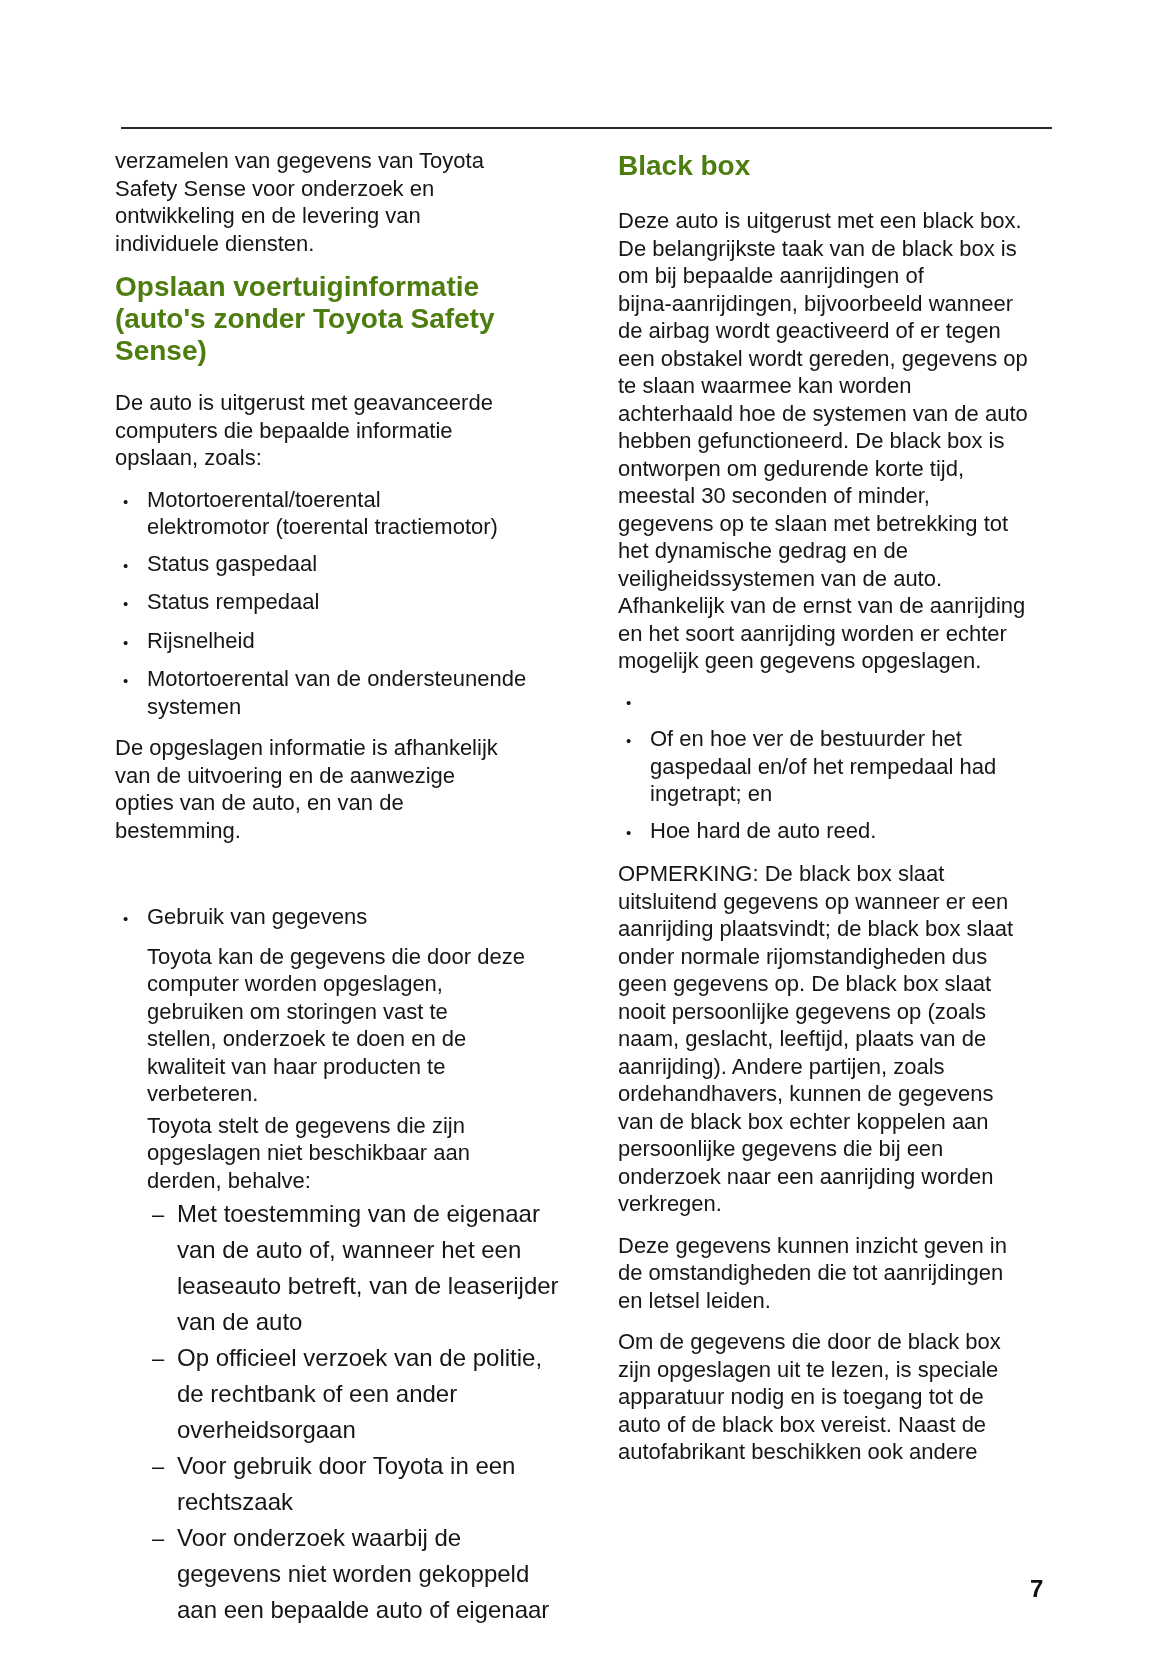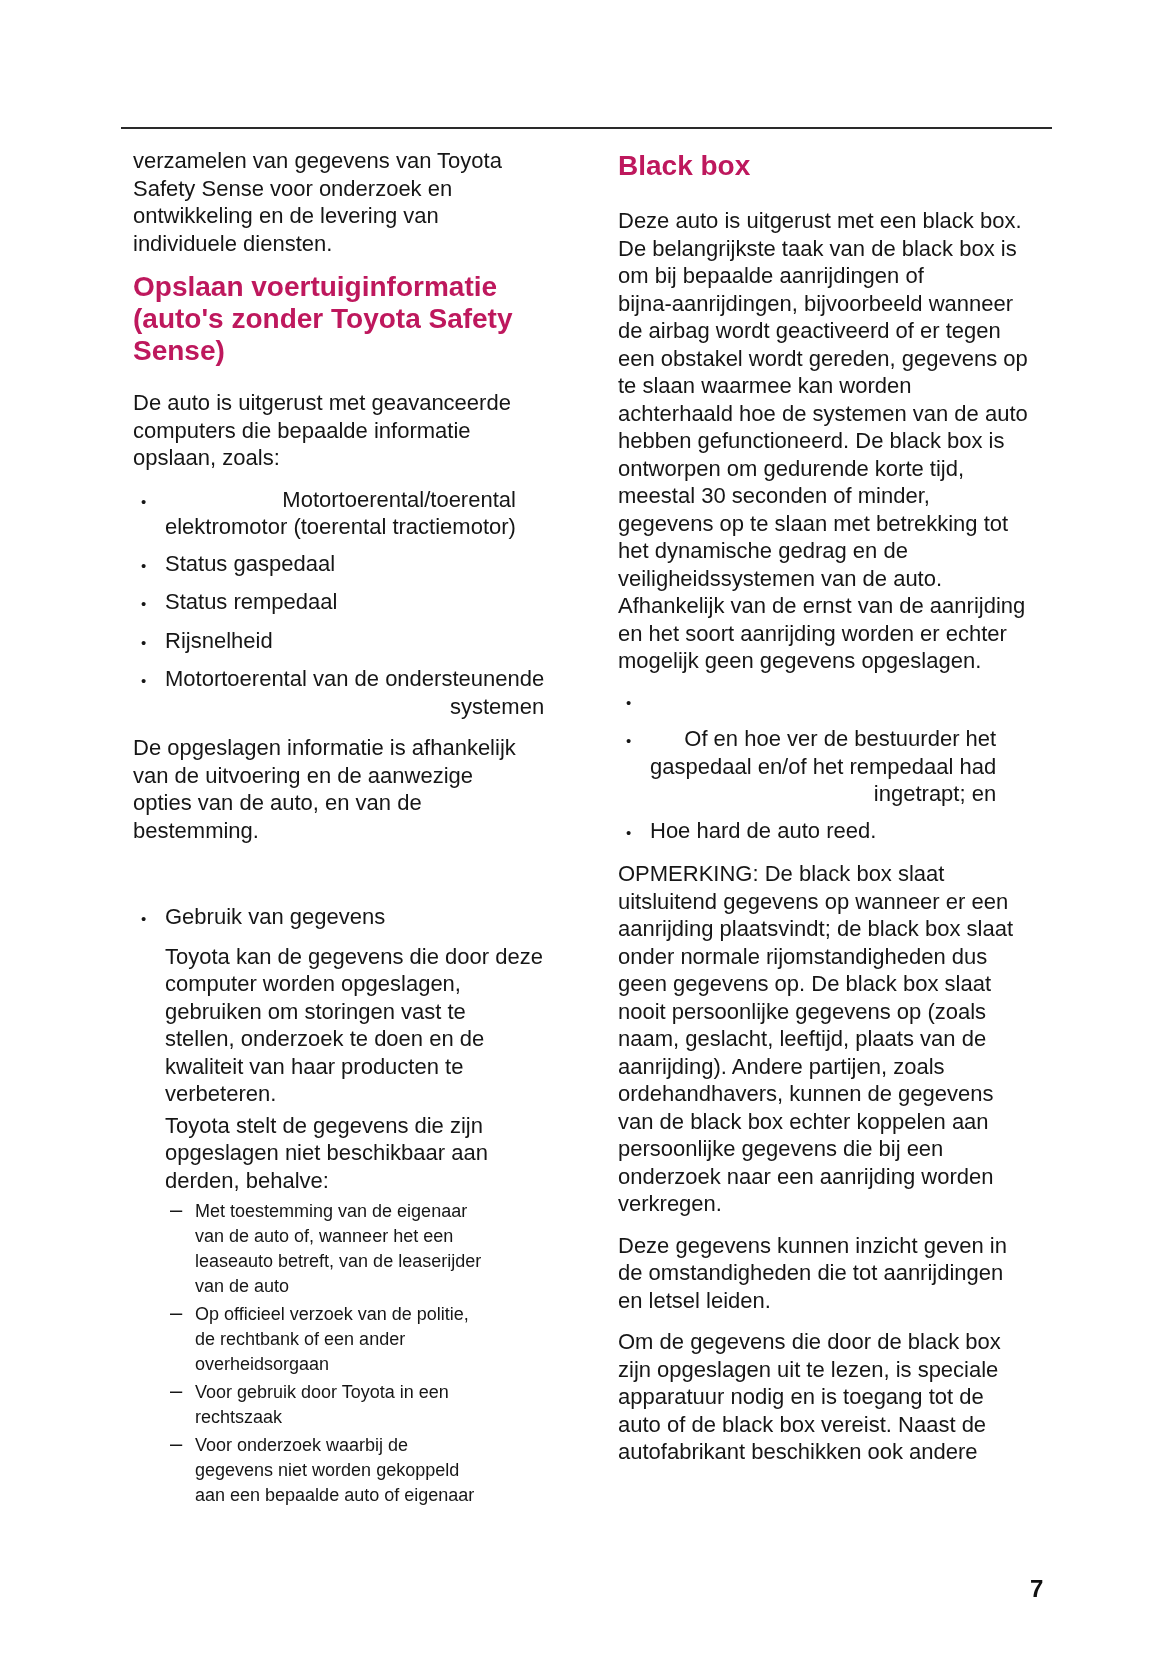--- a/index.html
+++ b/index.html
@@ -20,36 +20,36 @@
     position: absolute;
     left: 121px;
     top: 127px;
     width: 931px;
     height: 2px;
     background: #2a2a2a;
   }
   .col {
     position: absolute;
   }
-  .col-left  { left: 133px; top: 147px; }
+  .col-left  { left: 115px; top: 147px; }
   .col-right { left: 618px; top: 150px; }
 
   .body {
     font-size: 22px;
     line-height: 27.5px;
     white-space: pre-line;
     margin: 0 0 14px 0;
   }
   h2.heading {
     font-size: 28px;
     line-height: 32px;
     font-weight: 700;
     white-space: pre-line;
     margin: 12px 0 22px 0;
-    color: #be185d;
+    color: #4d7c0f;
   }
   .col-right h2.heading {
     margin: 0 0 25px 0;
   }
 
   ul.bullets {
     list-style: none;
     margin: 0 0 14px 0;
     padding: 0;
   }
@@ -63,21 +63,20 @@
     flex: 0 0 32px;
     padding-left: 8px;
     box-sizing: border-box;
     font-size: 15px;
     line-height: 27.5px;
   }
   .li-text {
     font-size: 22px;
     line-height: 27.5px;
     white-space: pre-line;
-    text-align: right;
   }
   .li-body { flex: 1 1 auto; margin-top: 45px; }
 
   .sub {
     font-size: 22px;
     line-height: 27.5px;
     white-space: pre-line;
   }
   .sub-first  { margin: 12px 0 0 0; }
   .sub-second { margin: 4px 0 2px 0; }
@@ -89,22 +88,22 @@
     margin: 0;
   }
   .dash-marker {
     flex: 0 0 30px;
     padding-left: 5px;
     box-sizing: border-box;
     font-size: 22px;
     line-height: 27.5px;
   }
   .dash-text {
-    font-size: 18px;
-    line-height: 25px;
+    font-size: 24px;
+    line-height: 36px;
     white-space: pre-line;
   }
 
   .page-number {
     position: absolute;
     left: 1030px;
     top: 1575px;
     font-size: 24px;
     line-height: 28px;
     font-weight: 700;

